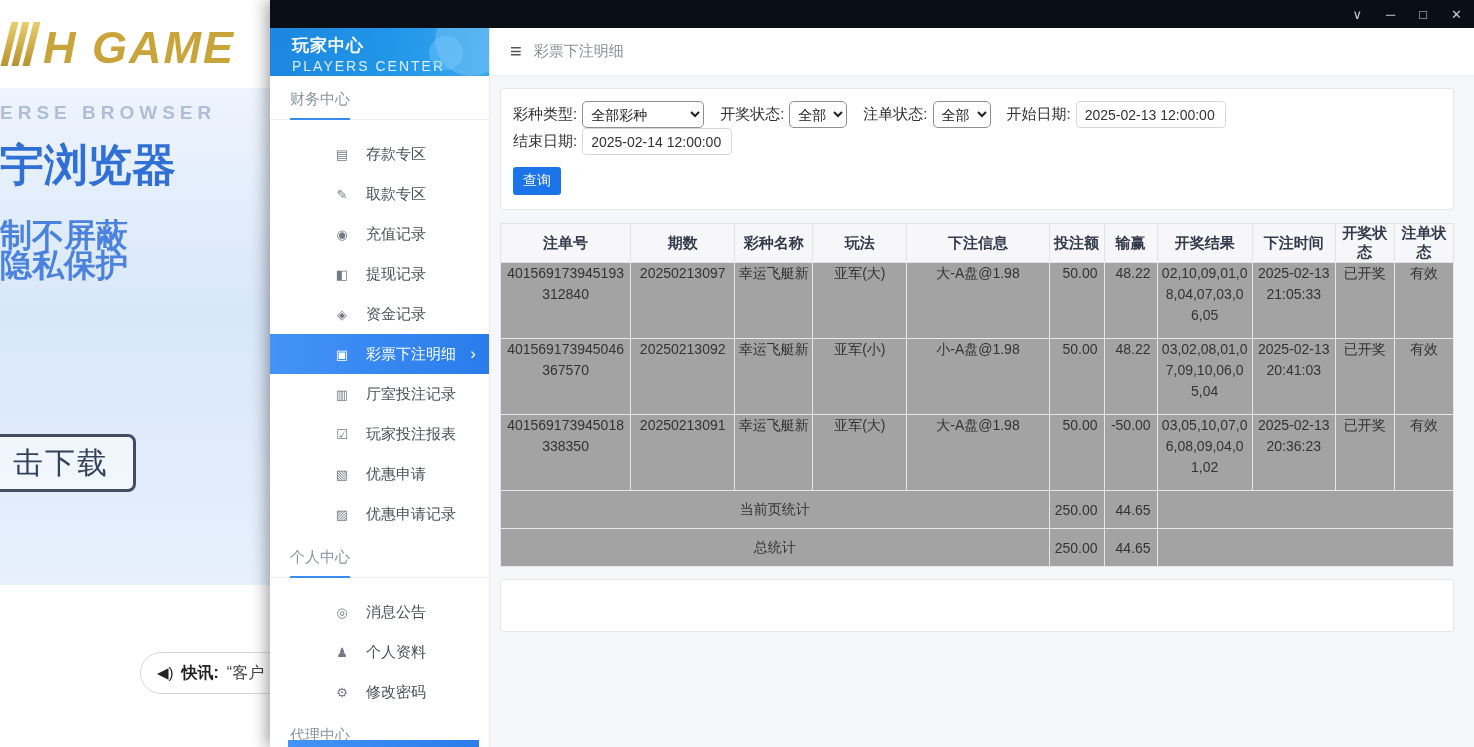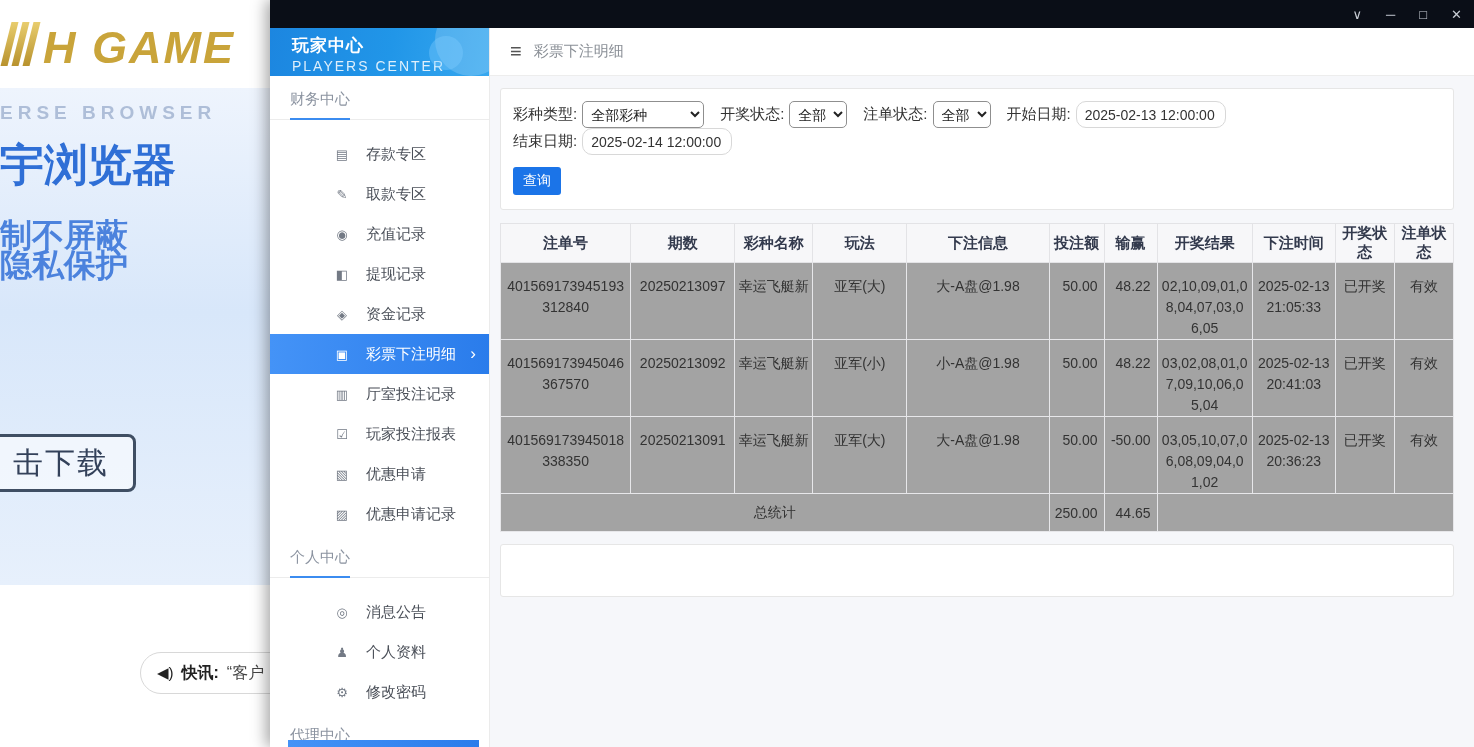--- a/index.html
+++ b/index.html
@@ -52,29 +52,29 @@
   .page-title{font-size:15px;color:#8a8f96}
   .content{padding:12px 20px 0 10px;flex:1;display:flex;flex-direction:column;overflow:hidden}
 
   .filter-panel{background:#fff;border:1px solid #e6e6e6;border-radius:3px;padding:12px 12px 14px;margin-bottom:13px;flex:none}
   .filter-row{display:flex;align-items:center;flex-wrap:wrap}
   .f-group{display:flex;align-items:center;margin-right:16px}
   .f-label{font-size:15px;color:#333;margin-right:5px;white-space:nowrap}
   select{height:27px;border:1px solid #8f8f8f;border-radius:5px;background:#fff;font-size:14px;color:#222;padding:0 4px;font-family:inherit}
   .sel-lottery{width:122px}
   .sel-small{width:58px}
-  .date-input{width:150px;height:27px;border:1px solid #d8d8d8;border-radius:10px;font-size:14px;color:#333;padding:0 8px;font-family:inherit}
+  .date-input{width:150px;height:27px;border:1px solid #d8d8d8;border-radius:4px;font-size:14px;color:#333;padding:0 8px;font-family:inherit}
   .query-btn{margin-top:12px;width:48px;height:28px;background:#1b74e8;color:#fff;border:none;border-radius:3px;font-size:14px;cursor:pointer;font-family:inherit}
 
   .table-panel{background:#a3a3a3;flex:none}
   table{width:100%;border-collapse:collapse;table-layout:fixed}
   th{background:#f7f7f9;color:#333a4d;font-size:15px;font-weight:bold;height:38px;border:1px solid #e3e3e6;padding:0 3px}
   td{border:1px solid #e7e7ea;font-size:14px;color:#333;text-align:center;padding:0 3px}
   tr.data-row{height:76px}
-  tr.data-row td{vertical-align:top;padding-top:13px;line-height:1.5}
+  tr.data-row td{vertical-align:top;line-height:1.5}
   td.break{word-break:break-all}
   td.num{text-align:right;padding-right:6px}
   tr.summary-row{height:38px}
   tr.summary-row td{vertical-align:middle}
 
   .pagination-panel{margin-top:12px;background:#fff;border:1px solid #e6e6e6;border-radius:3px;height:53px;display:flex;align-items:center;justify-content:space-between;padding:0 16px;font-size:14px;flex:none}
 </style>
 </head>
 <body>
 
@@ -281,20 +281,26 @@
                   <td>亚军(大)</td>
                   <td>大-A盘@1.98</td>
                   <td class="num">50.00</td>
                   <td class="num">-50.00</td>
                   <td class="break">03,05,10,07,06,08,09,04,01,02</td>
                   <td>2025-02-13 20:36:23</td>
                   <td>已开奖</td>
                   <td>有效</td>
                 </tr>
                 <tr class="summary-row">
+                  <td colspan="5">当前页统计</td>
+                  <td class="num">250.00</td>
+                  <td class="num">44.65</td>
+                  <td colspan="4"></td>
+                </tr>
+                <tr class="summary-row">
                   <td colspan="5">总统计</td>
                   <td class="num">250.00</td>
                   <td class="num">44.65</td>
                   <td colspan="4"></td>
                 </tr>
               </tbody>
           </table>
         </div>
 
         <div class="pagination-panel">

